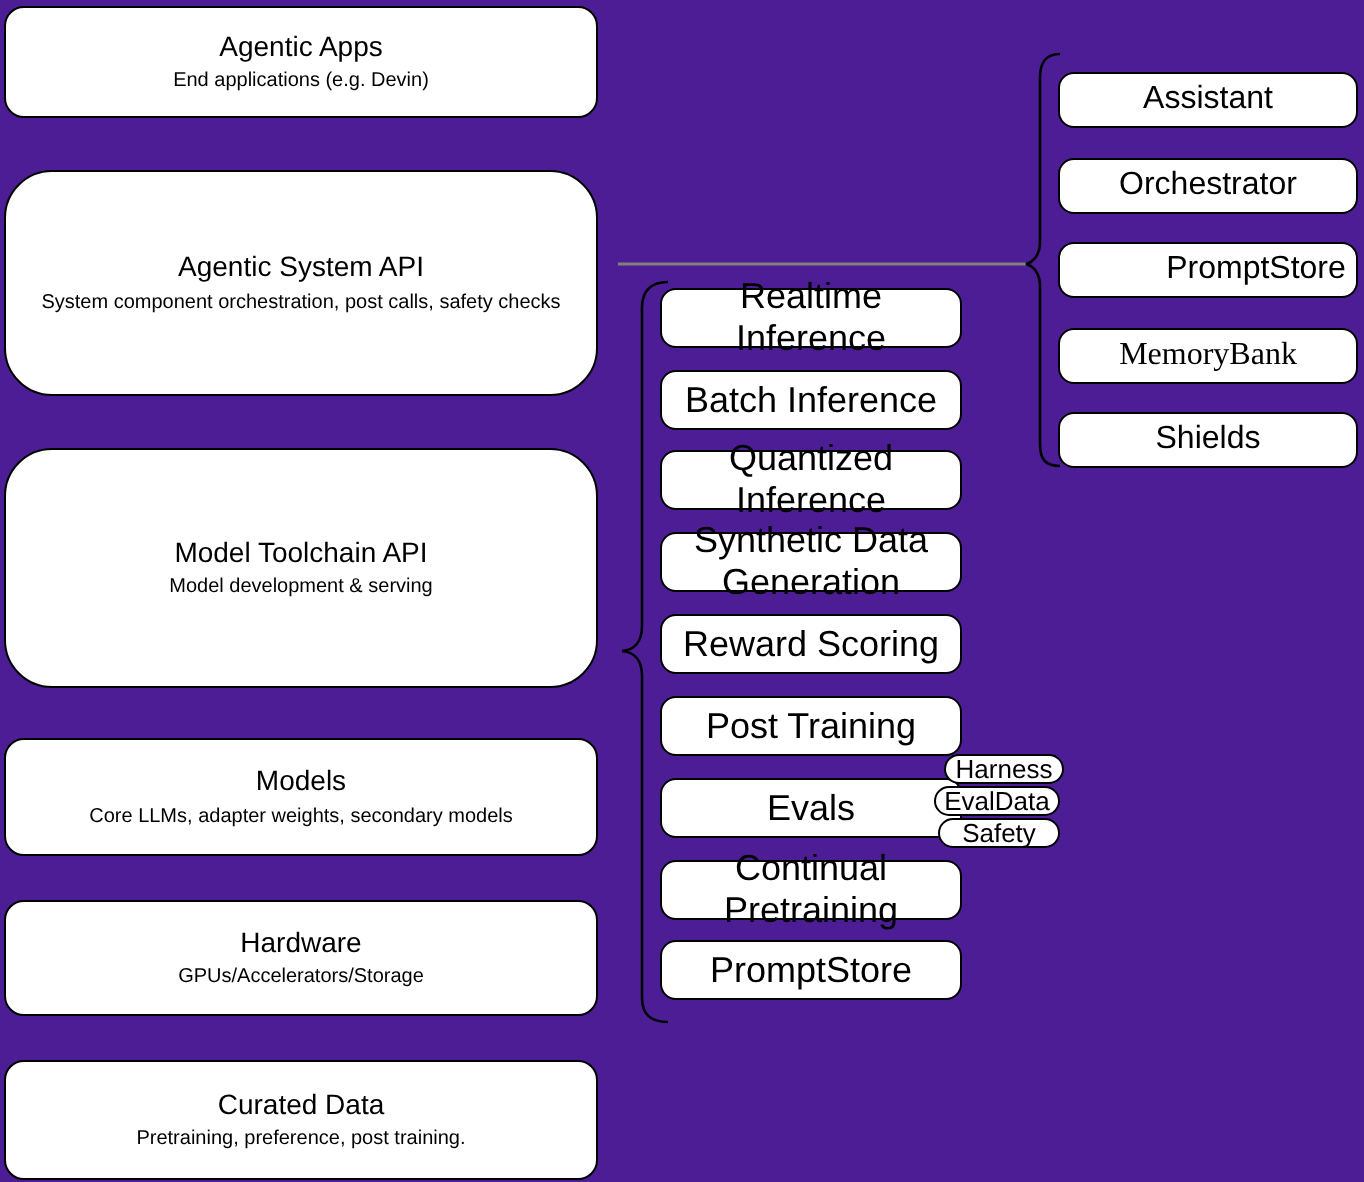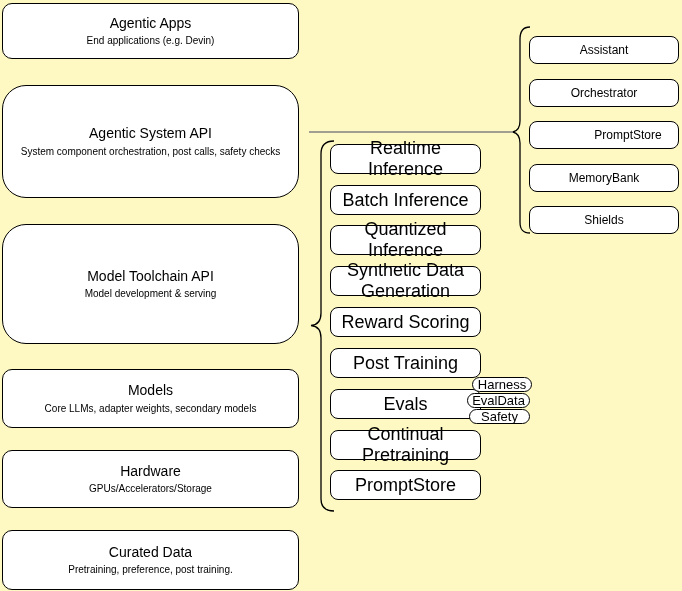--- a/index.html
+++ b/index.html
@@ -6,21 +6,21 @@
     margin: 0;
     padding: 0;
     background: #ffffff;
     font-family: "Liberation Sans", sans-serif;
     color: #000000;
   }
   .canvas {
     position: relative;
     width: 682px;
     height: 591px;
-    background: #fef9c3;
+    background: #4c1d95;
     overflow: hidden;
   }
   .svg-overlay {
     position: absolute;
     top: 0; left: 0;
     width: 682px; height: 591px;
     pointer-events: none;
     z-index: 0;
   }
   .box {
@@ -39,21 +39,21 @@
   .r10 { border-radius: 10px; }
   .r24 { border-radius: 24px; }
   .box-title { font-size: 14px; line-height: 1.15; }
   .box-subtitle { font-size: 10px; line-height: 1.2; margin-top: 4px; padding: 0 14px; }
   .mid {
     left: 330px; width: 151px; height: 30px;
     border-radius: 8px; font-size: 18px;
   }
   .right {
     left: 529px; width: 150px; height: 28px;
-    border-radius: 8px; font-size: 12px;
+    border-radius: 8px; font-size: 16px;
   }
   .pill {
     position: absolute;
     background: #ffffff;
     border: 1px solid #000000;
     box-sizing: border-box;
     border-radius: 8px;
     display: flex;
     align-items: center;
     justify-content: center;
@@ -112,16 +112,16 @@
   <div class="box mid" style="top:430px;">Continual Pretraining</div>
   <div class="box mid" style="top:470px;">PromptStore</div>
 
   <div class="pill" style="left:472px;top:377px;width:60px;height:15px;">Harness</div>
   <div class="pill" style="left:467px;top:393px;width:63px;height:15px;">EvalData</div>
   <div class="pill" style="left:469px;top:409px;width:61px;height:15px;">Safety</div>
 
   <div class="box right" style="top:36px;">Assistant</div>
   <div class="box right" style="top:79px;">Orchestrator</div>
   <div class="box right" style="top:121px;padding-left:48px;">PromptStore</div>
-  <div class="box right" style="top:164px;">MemoryBank</div>
+  <div class="box right" style="top:164px;font-family:Liberation Serif, serif;">MemoryBank</div>
   <div class="box right" style="top:206px;">Shields</div>
 
 </div>
 
 </body></html>

